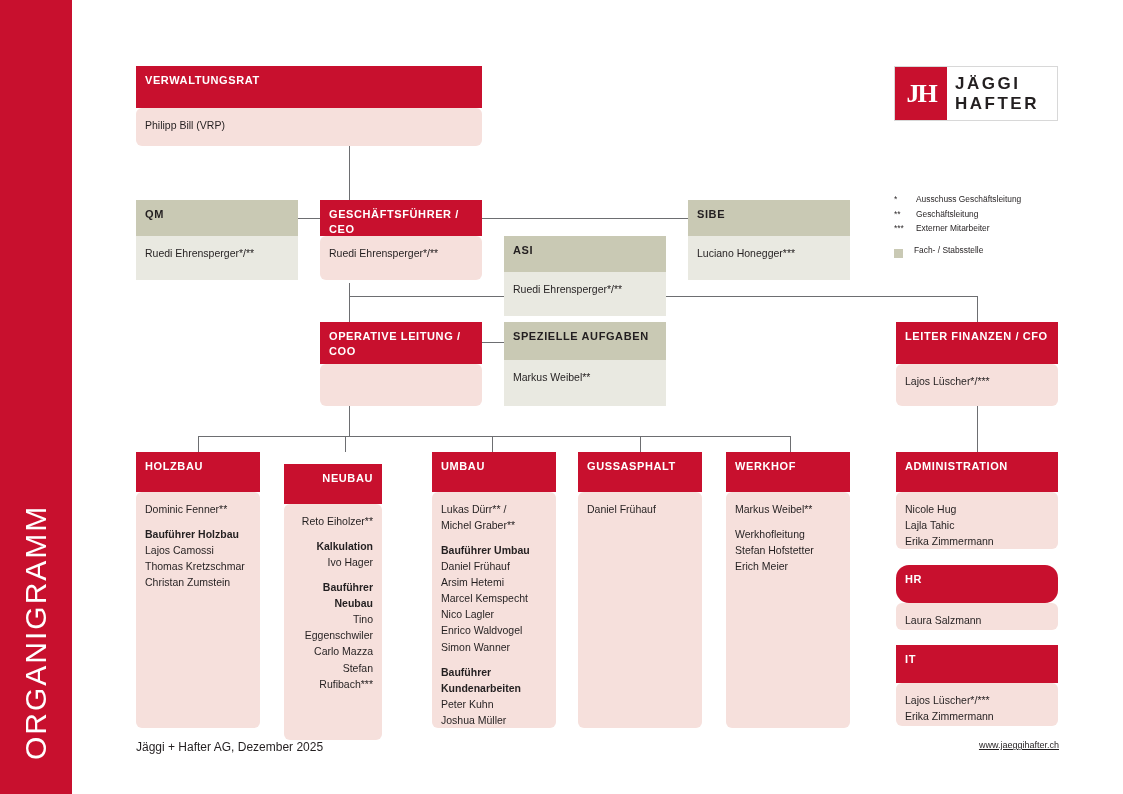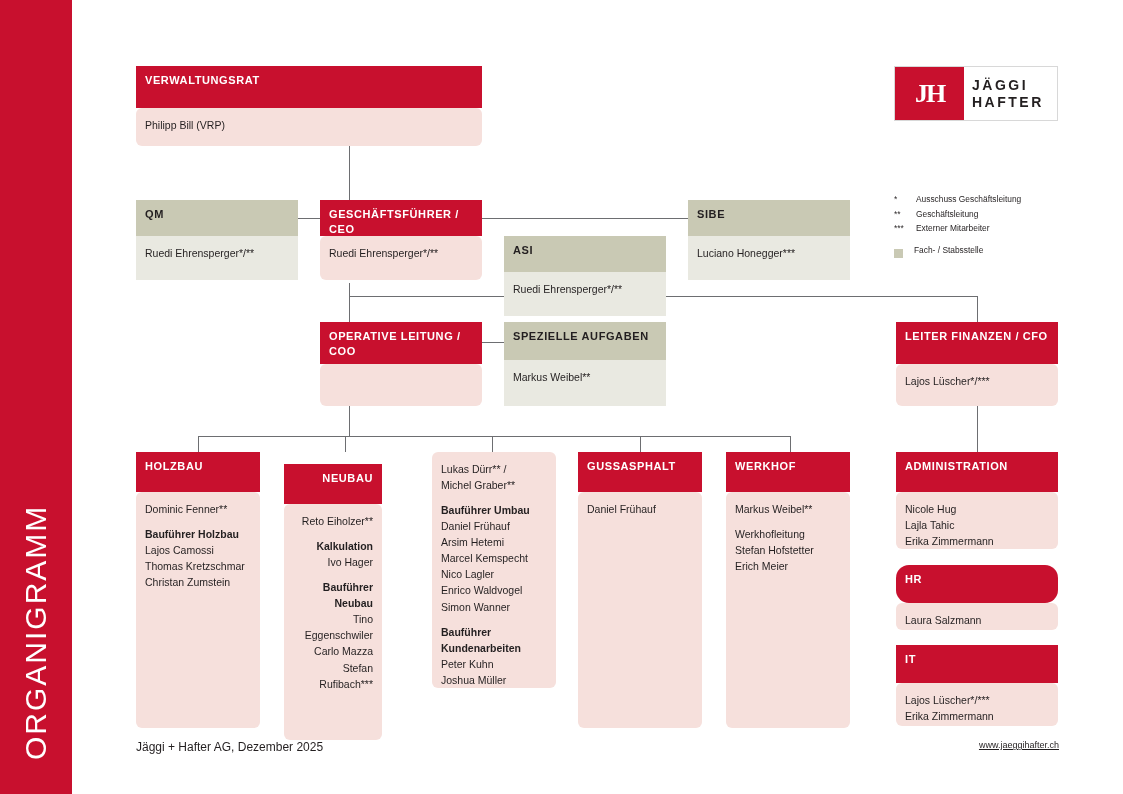--- a/index.html
+++ b/index.html
@@ -78,21 +78,21 @@
   .logo {
     position: absolute;
     left: 894px; top: 66px;
     width: 164px; height: 55px;
     border: 1px solid #d8d8d8;
     background: #ffffff;
     display: flex;
     box-sizing: border-box;
   }
   .logo-mark {
-    width: 69px; height: 100%;
+    width: 52px; height: 100%;
     background: #c8102e;
     position: relative;
     display: flex;
     align-items: center;
     justify-content: center;
     color: #ffffff;
     font-weight: bold;
     font-size: 26px;
     font-family: "Liberation Serif", serif;
   }
@@ -100,21 +100,21 @@
   .logo-text {
     flex: 1;
     display: flex;
     flex-direction: column;
     justify-content: center;
     padding-left: 8px;
     box-sizing: border-box;
   }
   .logo-text .l1, .logo-text .l2 {
     font-weight: bold;
-    font-size: 14px;
+    font-size: 17px;
     letter-spacing: 2.5px;
     line-height: 1.15;
     color: #231f20;
   }
 
   
   .legend {
     position: absolute;
     left: 894px; top: 192px;
     width: 200px;
@@ -281,20 +281,21 @@
     <div>Ivo Hager</div>
     <div class="sp"></div>
     <div class="bold">Bauführer Neubau</div>
     <div>Tino Eggenschwiler</div>
     <div>Carlo Mazza</div>
     <div>Stefan Rufibach***</div>
   </div>
 </div>
 
 <div class="box" style="left:432px; top:452px; width:124px;">
+  <div class="hdr hdr-red" style="height:40px;">UMBAU</div>
   <div class="body body-pink" style="height:236px;">
     <div>Lukas Dürr** /</div>
     <div>Michel Graber**</div>
     <div class="sp"></div>
     <div class="bold">Bauführer Umbau</div>
     <div>Daniel Frühauf</div>
     <div>Arsim Hetemi</div>
     <div>Marcel Kemspecht</div>
     <div>Nico Lagler</div>
     <div>Enrico Waldvogel</div>

